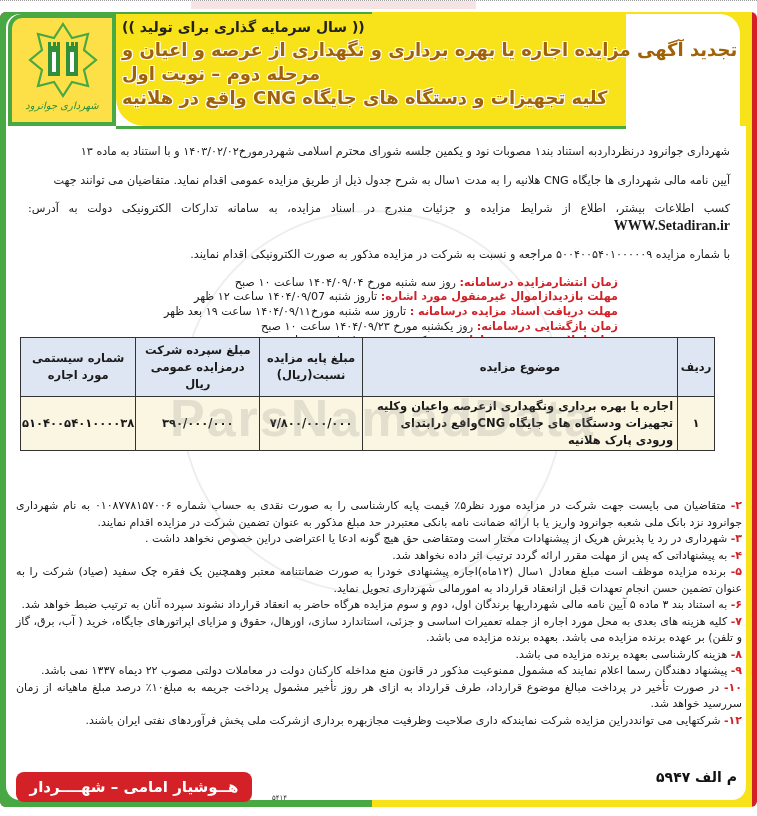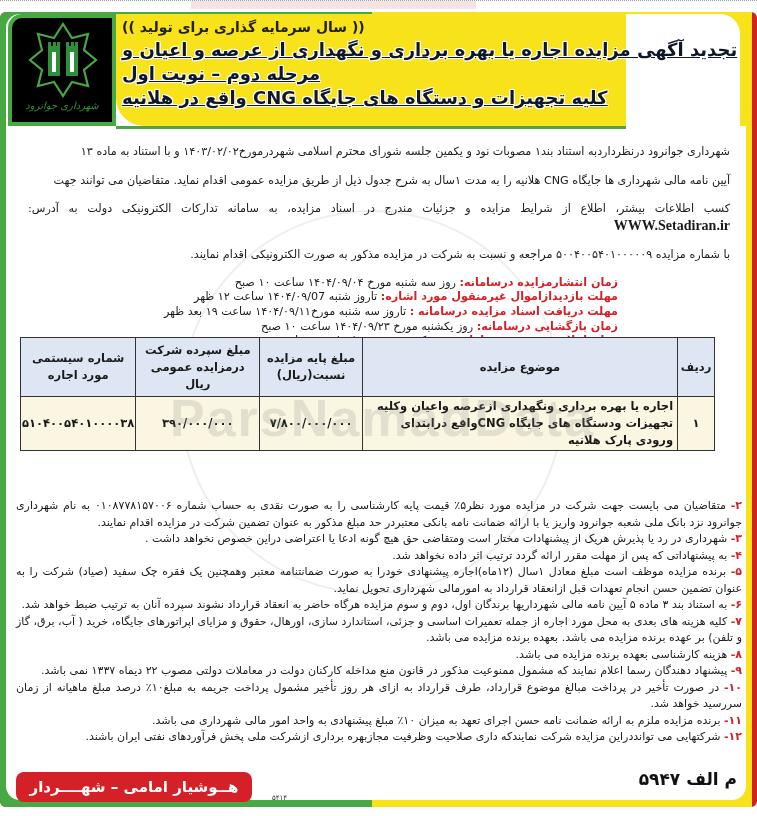--- a/index.html
+++ b/index.html
@@ -14,36 +14,36 @@
   .top-dots .pinkband { position:absolute; left:191px; top:0; width:285px; height:8px; background:#f6e3e3; }
   
   .frame-red { position:absolute; left:0; top:12px; width:757px; height:795px; background:#d42027; border-radius:6px; }
   .frame-left-green { position:absolute; left:0; top:12px; width:372px; height:795px; background:#48a843; border-radius:6px 0 0 6px; }
   .frame-yellow { position:absolute; left:372px; top:12px; width:380px; height:795px; background:#f8e21a; }
   .frame-inner {
     position:absolute; left:6px; top:14px; width:740px; height:786px; background:#ffffff;
     border-radius:14px;
   }
   .logo-box {
-    position:absolute; left:8px; top:14px; width:108px; height:112px; background:#000000;
+    position:absolute; left:8px; top:14px; width:108px; height:112px; background:#fde047;
     border:4px solid #48a843; border-radius:14px 0 0 0; box-sizing:border-box;
   }
   .logo-box svg { position:absolute; left:14px; top:2px; }
   .logo-caption { position:absolute; left:0; top:82px; width:100px; text-align:center; font-size:10px; color:#2f8f3a; font-family:"DejaVu Serif", serif; font-style:italic; }
   .header-yellow {
     position:absolute; left:116px; top:14px; width:510px; height:112px; background:#f8e21a;
     border-radius:0 0 0 28px;
   }
   .header-white-corner {
     position:absolute; left:626px; top:14px; width:120px; height:112px; background:#f8e21a;
   }
   .header-white-corner div { position:absolute; left:0; top:0; width:114px; height:112px; background:#fff; border-radius:0 20px 0 0; }
   .header-text { position:absolute; left:122px; top:16px; width:620px; text-align:left; direction:rtl; }
   .slogan { font-size:14px; font-weight:bold; color:#222; line-height:22px; }
-  .title { font-size:18px; font-weight:bold; color:#0f172a; line-height:24px; text-shadow:1px 1px 0 #fff, -1px -1px 0 #fff, 1px -1px 0 #fff, -1px 1px 0 #fff;text-decoration:underline; }
+  .title { font-size:18px; font-weight:bold; color:#a16207; line-height:24px; text-shadow:1px 1px 0 #fff, -1px -1px 0 #fff, 1px -1px 0 #fff, -1px 1px 0 #fff; }
   .header-line { position:absolute; left:116px; top:126px; width:510px; height:3px; background:#48a843; }
 
   .body-wrap { position:absolute; left:16px; top:132px; width:726px; direction:rtl; text-align:justify; font-size:11.2px; line-height:16.5px; color:#1b1b1b; }
   .intro p { margin:12px; }
   .site { font-family:"Liberation Serif", serif; font-weight:bold; font-size:14px; direction:ltr; unicode-bidi:embed; }
   .sched { margin-top:2px; padding-right:124px; font-size:11.2px; line-height:14.7px; }
   .sched div { white-space:nowrap; }
   .lbl { color:#d42027; font-weight:bold; }
 
   table.auction {
@@ -52,21 +52,21 @@
   }
   table.auction th, table.auction td { border:1px solid #333; text-align:center; font-weight:bold; }
   table.auction th { background:#dde6f2; height:56px; line-height:17px; }
   table.auction td { background:#fbf6e2; height:51px; line-height:17px; }
   table.auction td.subject { text-align:right; padding-right:4px; font-size:11.5px; }
 
   .terms { position:absolute; left:16px; top:458px; width:726px; direction:rtl; text-align:justify; font-size:11px; line-height:16.5px;margin-top:40px; }
   .terms p { margin:0; }
   .num { color:#d42027; font-weight:bold; }
 
-  .ref-code { position:absolute; right:20px; top:769px; font-size:17px; font-weight:bold; direction:rtl; color:#111; }
+  .ref-code { position:absolute; right:20px; top:769px; font-size:14px; font-weight:bold; direction:rtl; color:#111; }
   .mayor-badge {
     position:absolute; left:16px; top:772px; width:236px; height:30px; background:#d42027; color:#fff;
     border-radius:8px; text-align:center; direction:rtl; font-weight:bold; font-size:15px; line-height:30px; letter-spacing:0.3px;
   }
   .small-code { position:absolute; left:272px; top:794px; font-size:7px; color:#333; }
   .watermark { position:absolute; left:170px; top:388px; font-size:52px; font-weight:bold; color:rgba(140,140,140,0.22); font-family:"Liberation Sans", sans-serif; letter-spacing:2px; pointer-events:none; }
   .wm-circle { position:absolute; left:180px; top:210px; width:380px; height:380px; border:2px solid rgba(160,160,160,0.18); border-radius:50%; pointer-events:none; }
 </style>
 </head>
 <body>
@@ -161,19 +161,18 @@
 <div class="terms">
   <p><span class="num">۲-</span> <span>متقاضیان می بایست جهت شرکت در مزایده مورد نظر۵٪ قیمت پایه کارشناسی را به صورت نقدی به حساب شماره ۰۱۰۸۷۷۸۱۵۷۰۰۶ به نام شهرداری جوانرود نزد بانک ملی شعبه جوانرود واریز یا با ارائه ضمانت نامه بانکی معتبردر حد مبلغ مذکور به عنوان تضمین شرکت در مزایده اقدام نمایند.</span></p>
   <p><span class="num">۳-</span> <span>شهرداری در رد یا پذیرش هریک از پیشنهادات مختار است ومتقاضی حق هیچ گونه ادعا یا اعتراضی دراین خصوص نخواهد داشت .</span></p>
   <p><span class="num">۴-</span> <span>به پیشنهاداتی که پس از مهلت مقرر ارائه گردد ترتیب اثر داده نخواهد شد.</span></p>
   <p><span class="num">۵-</span> <span>برنده مزایده موظف است مبلغ معادل ۱سال (۱۲ماه)اجاره پیشنهادی خودرا به صورت ضمانتنامه معتبر وهمچنین یک فقره چک سفید (صیاد) شرکت را به عنوان تضمین حسن انجام تعهدات قبل ازانعقاد قرارداد به امورمالی شهرداری تحویل نماید.</span></p>
   <p><span class="num">۶-</span> <span>به استناد بند ۳ ماده ۵ آیین نامه مالی شهرداریها برندگان اول، دوم و سوم مزایده هرگاه حاضر به انعقاد قرارداد نشوند سپرده آنان به ترتیب ضبط خواهد شد.</span></p>
   <p><span class="num">۷-</span> <span>کلیه هزینه های بعدی به محل مورد اجاره از جمله تعمیرات اساسی و جزئی، استاندارد سازی، اورهال، حقوق و مزایای اپراتورهای جایگاه، خرید ( آب، برق، گاز و تلفن) بر عهده برنده مزایده می باشد. بعهده برنده مزایده می باشد.</span></p>
   <p><span class="num">۸-</span> <span>هزینه کارشناسی بعهده برنده مزایده می باشد.</span></p>
   <p><span class="num">۹-</span> <span>پیشنهاد دهندگان رسما اعلام نمایند که مشمول ممنوعیت مذکور در قانون منع مداخله کارکنان دولت در معاملات دولتی مصوب ۲۲ دیماه ۱۳۳۷ نمی باشد.</span></p>
   <p><span class="num">۱۰-</span> <span>در صورت تأخیر در پرداخت مبالغ موضوع قرارداد، طرف قرارداد به ازای هر روز تأخیر مشمول پرداخت جریمه به مبلغ۱۰٪ درصد مبلغ ماهیانه از زمان سررسید خواهد شد.</span></p>
-  <p><span class="num">۱۱-</span> <span>برنده مزایده ملزم به ارائه ضمانت نامه حسن اجرای تعهد به میزان ۱۰٪ مبلغ پیشنهادی به واحد امور مالی شهرداری می باشد.</span></p>
   <p><span class="num">۱۲-</span> <span>شرکتهایی می توانددراین مزایده شرکت نمایندکه داری صلاحیت وظرفیت مجازبهره برداری ازشرکت ملی پخش فرآوردهای نفتی ایران باشند.</span></p>
 </div>
 
 <div class="ref-code">م الف ۵۹۴۷</div>
 <div class="mayor-badge">هــوشیار امامی – شهــــردار جوانرود</div>
 <div class="small-code">۵۴۱۴</div>
 
 </body></html>

